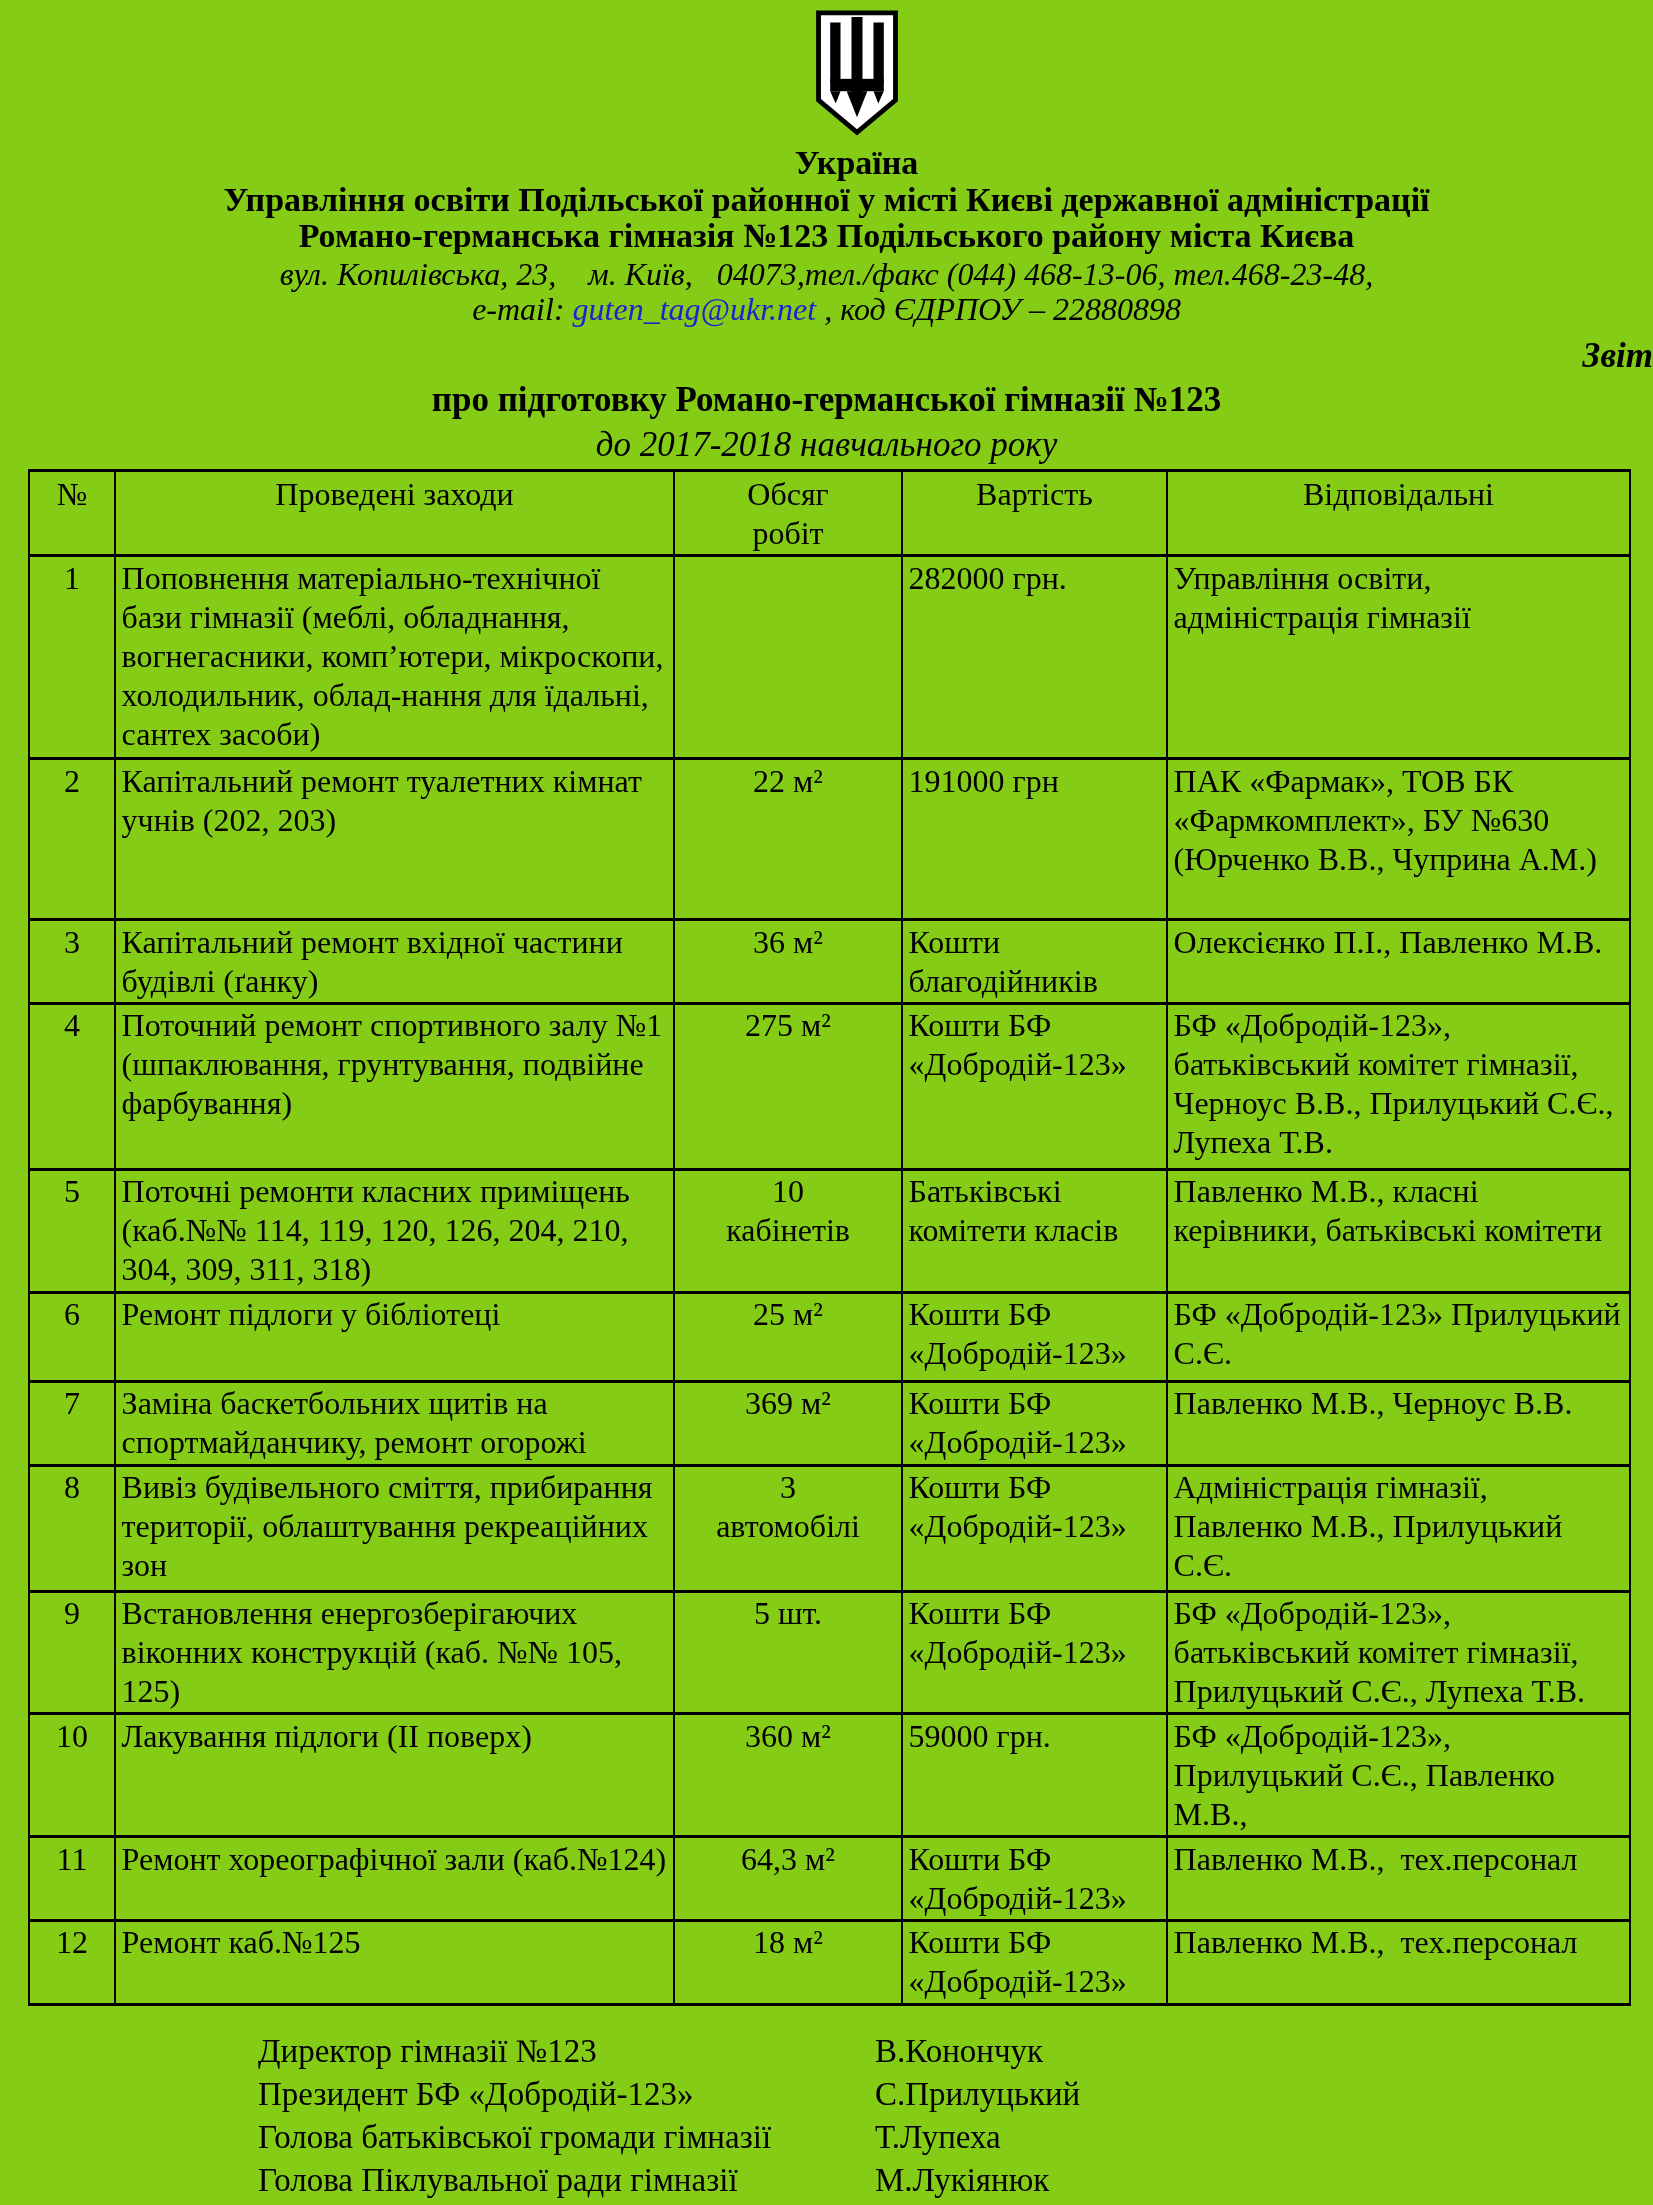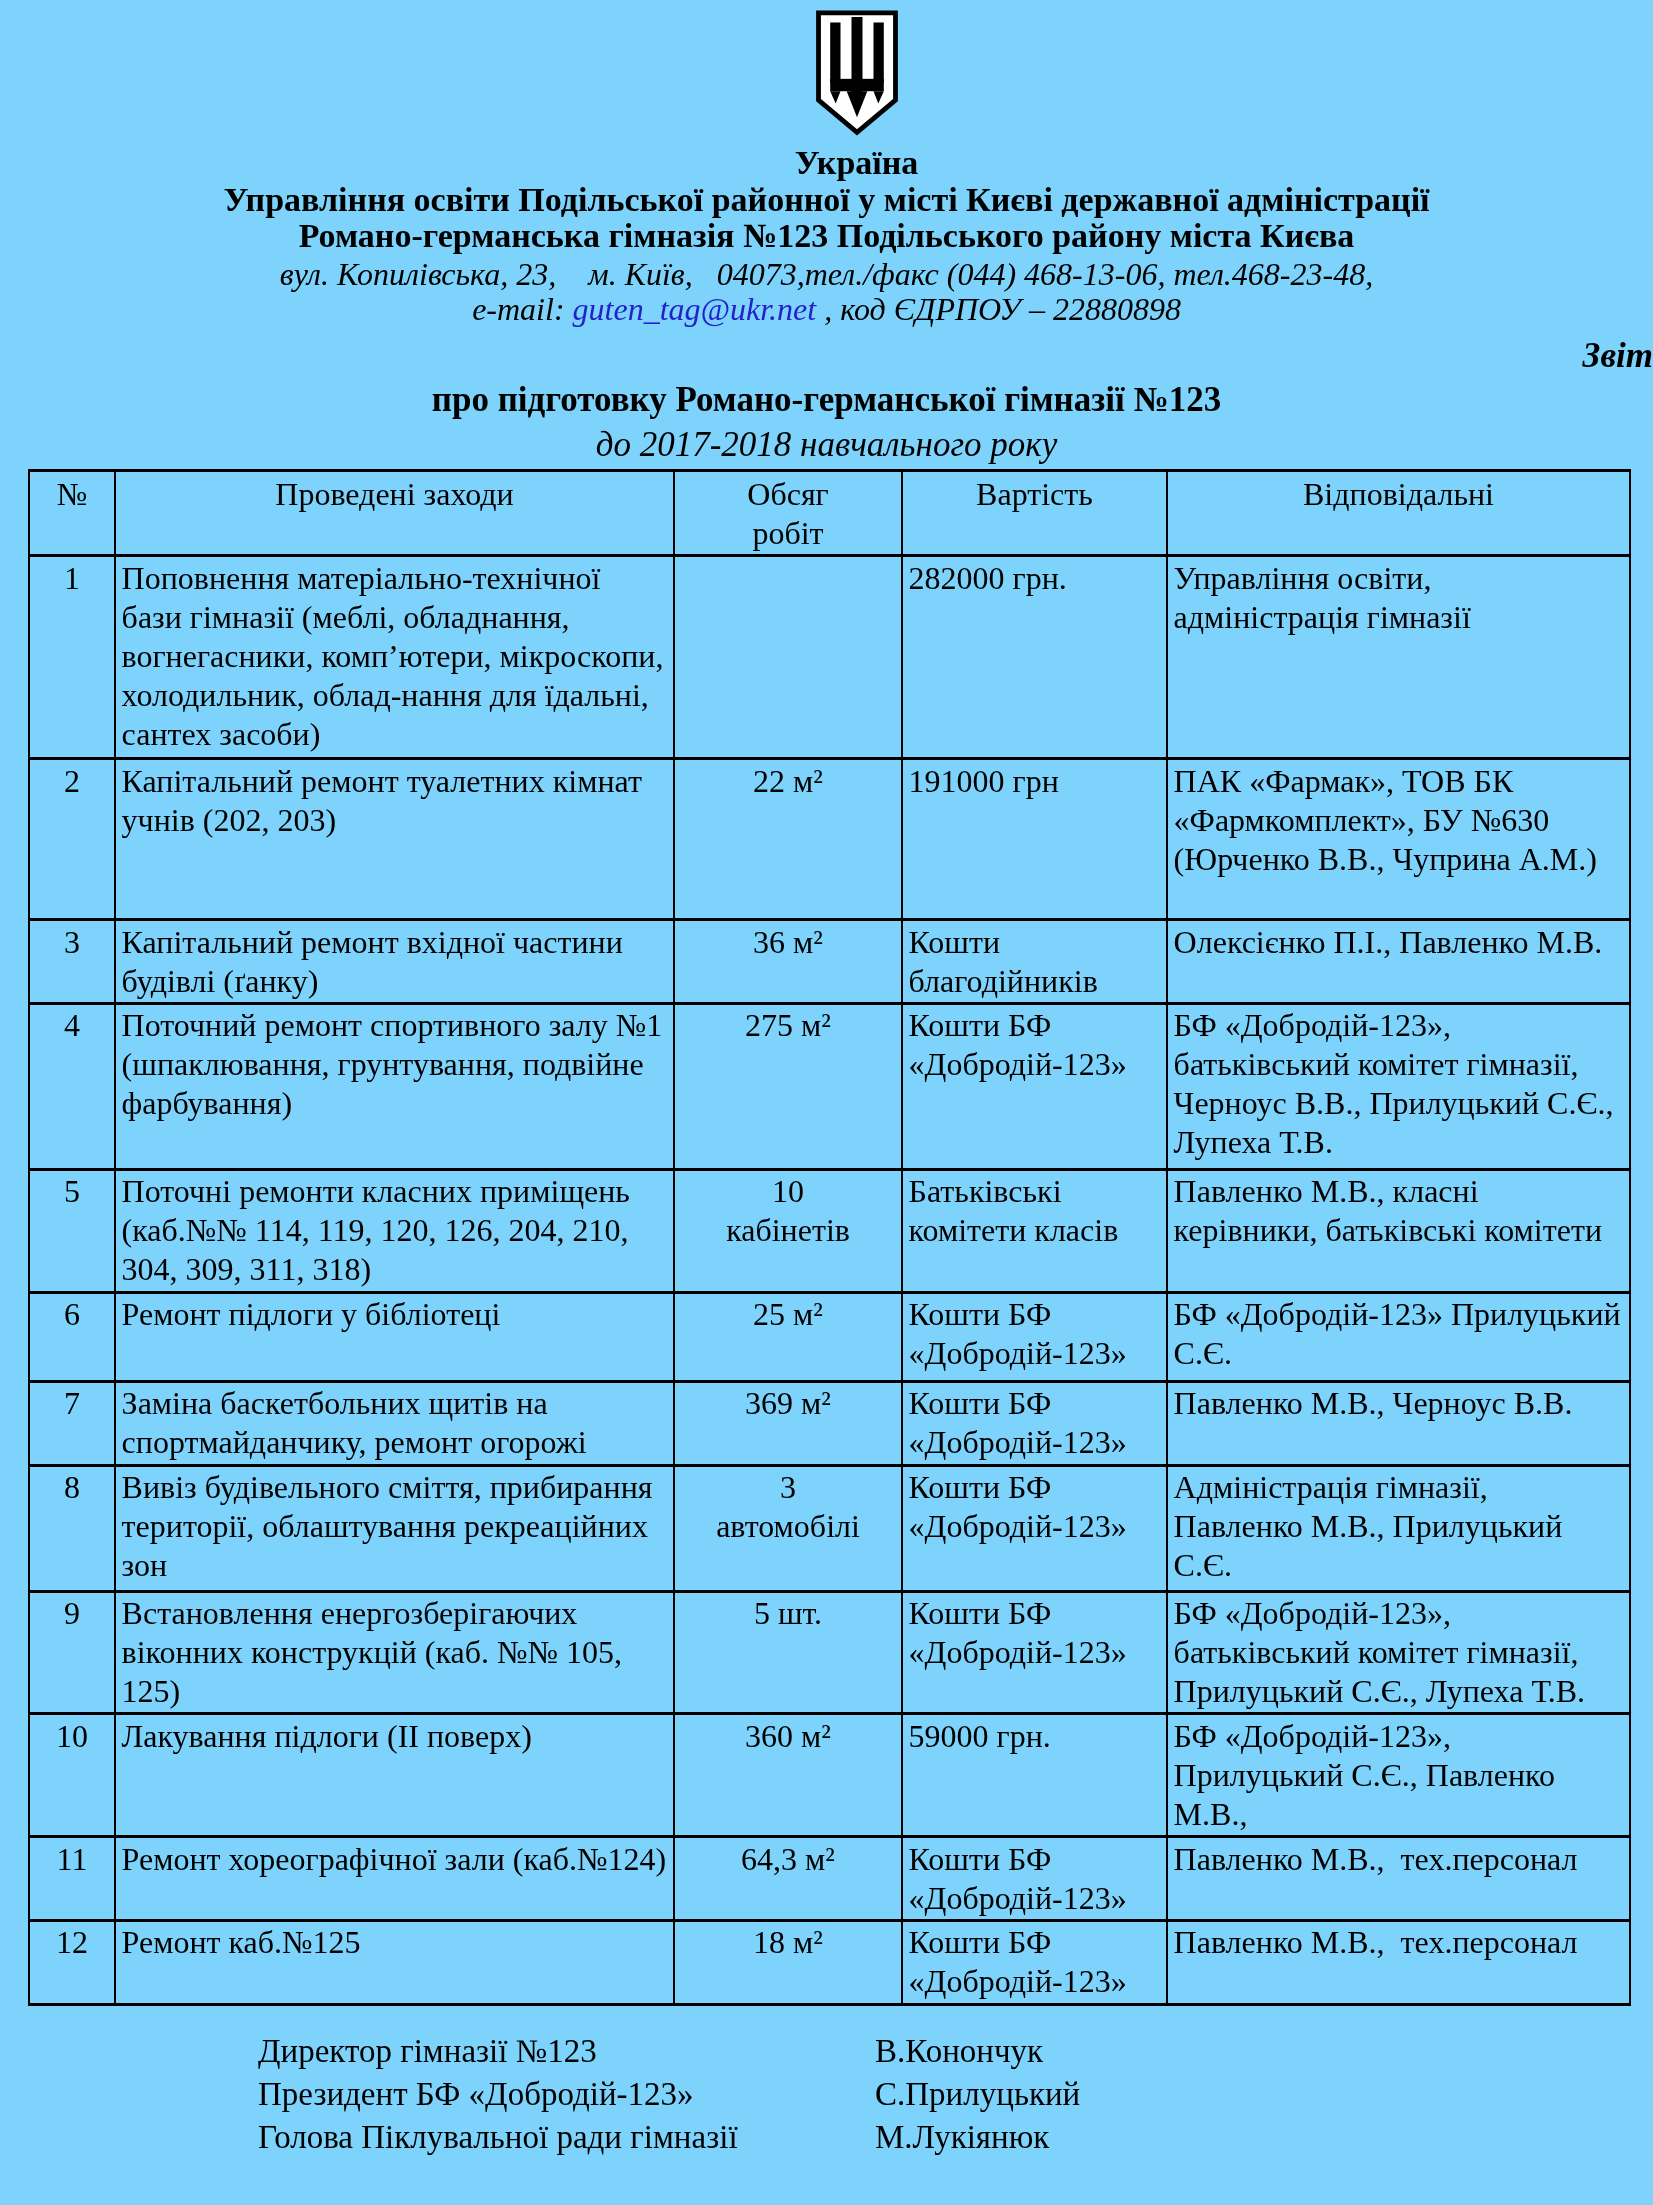--- a/index.html
+++ b/index.html
@@ -1,17 +1,17 @@
 <!DOCTYPE html>
 <html style="font-size:11.2px"><head>
 <meta charset="utf-8">
 <style>
   html,body { margin:0; padding:0; background:#e8e8e8; }
   .page {
-    position:relative; width:1653px; height:2205px; background:#7dd3fc;
+    position:relative; width:1653px; height:2205px; background:#84cc16;
     font-family:"Liberation Serif","DejaVu Serif",serif; color:#000;
     overflow:hidden; margin:0 auto;
   }
   .hline { position:absolute; left:0; width:100%; text-align:center; white-space:pre-wrap; }
   .shift { transform:translateX(30px); }
 
   .emblem { position:absolute; top:5.6px; left:808px; width:98px; height:134px; }
 
   .country   { top:143px; font-size:34px; line-height:39px; font-weight:bold; }
   .org1      { top:181px; font-size:34px; line-height:38px; font-weight:bold; }
@@ -181,18 +181,21 @@
   </table>
 
   <div class="signatures">
     <div class="sig-row">
       <span class="sig-role">Директор гімназії №123</span><span class="sig-name">В.Конончук</span>
     </div>
     <div class="sig-row">
       <span class="sig-role">Президент БФ «Добродій-123»</span><span class="sig-name">С.Прилуцький</span>
     </div>
     <div class="sig-row">
+      <span class="sig-role">Голова батьківської громади гімназії</span><span class="sig-name">Т.Лупеха</span>
+    </div>
+    <div class="sig-row">
       <span class="sig-role">Голова Піклувальної ради гімназії</span><span class="sig-name">М.Лукіянюк</span>
     </div>
   </div>
 
 </div>
 
 
 </body></html>

